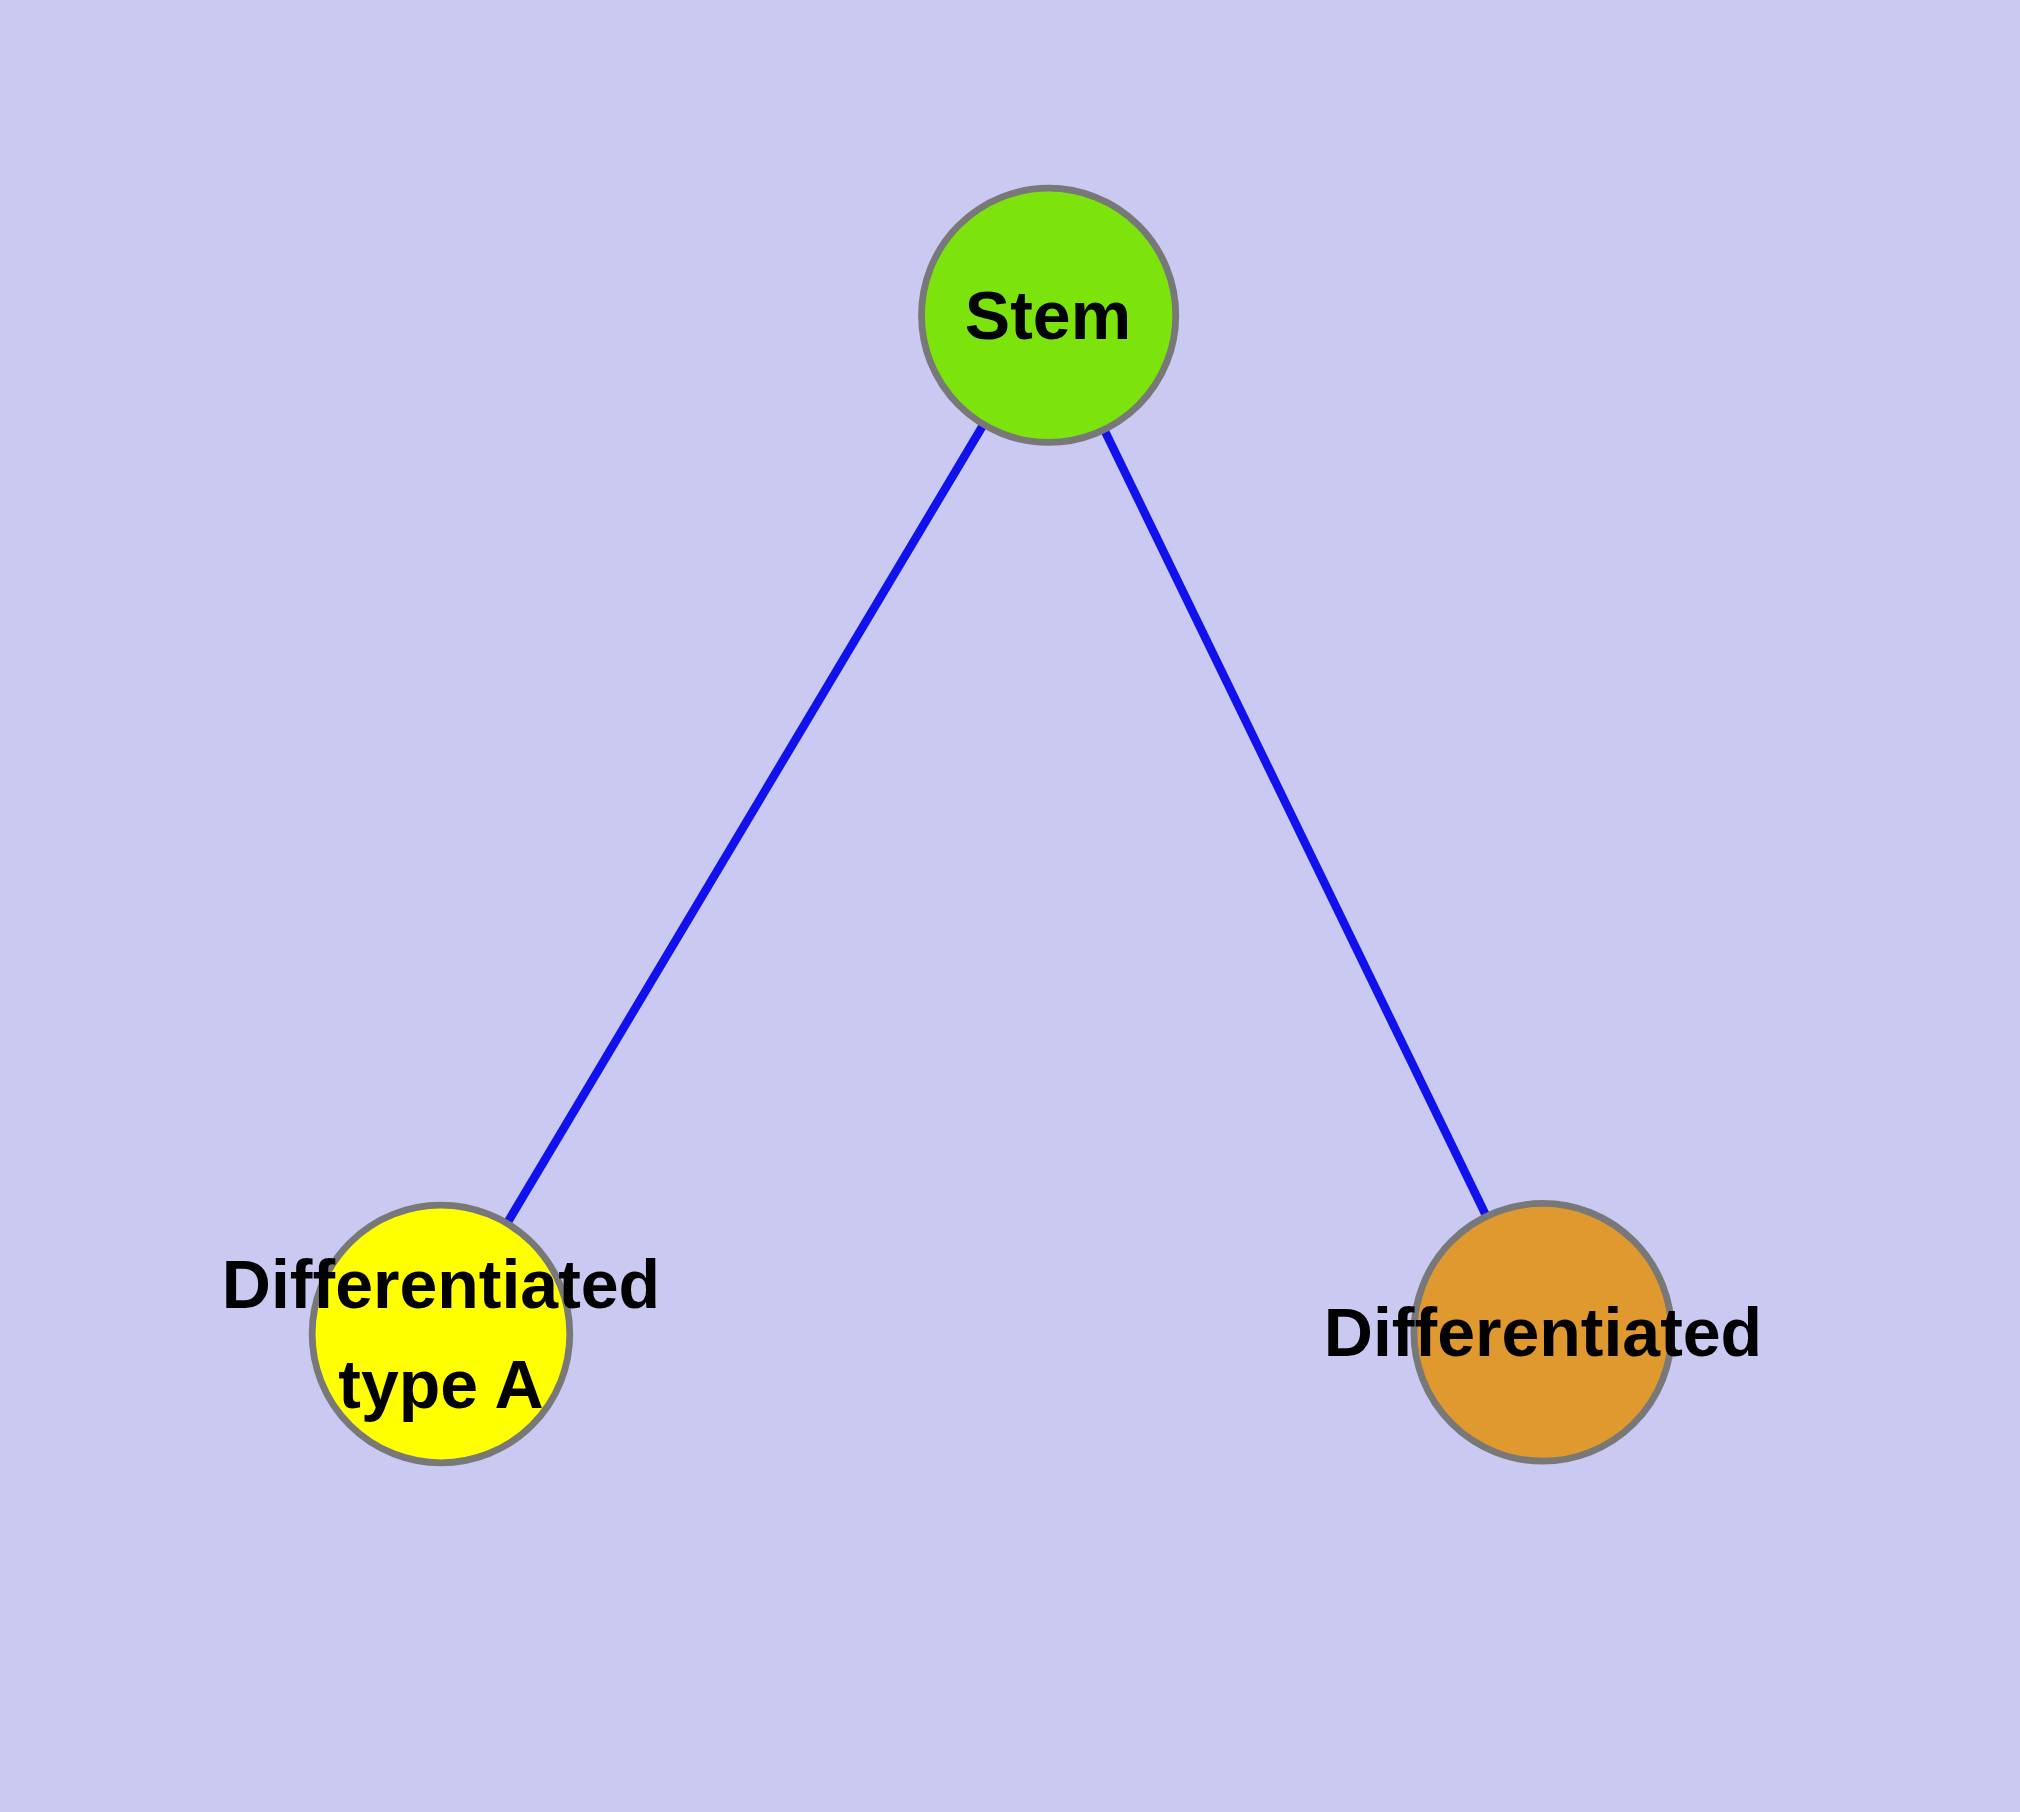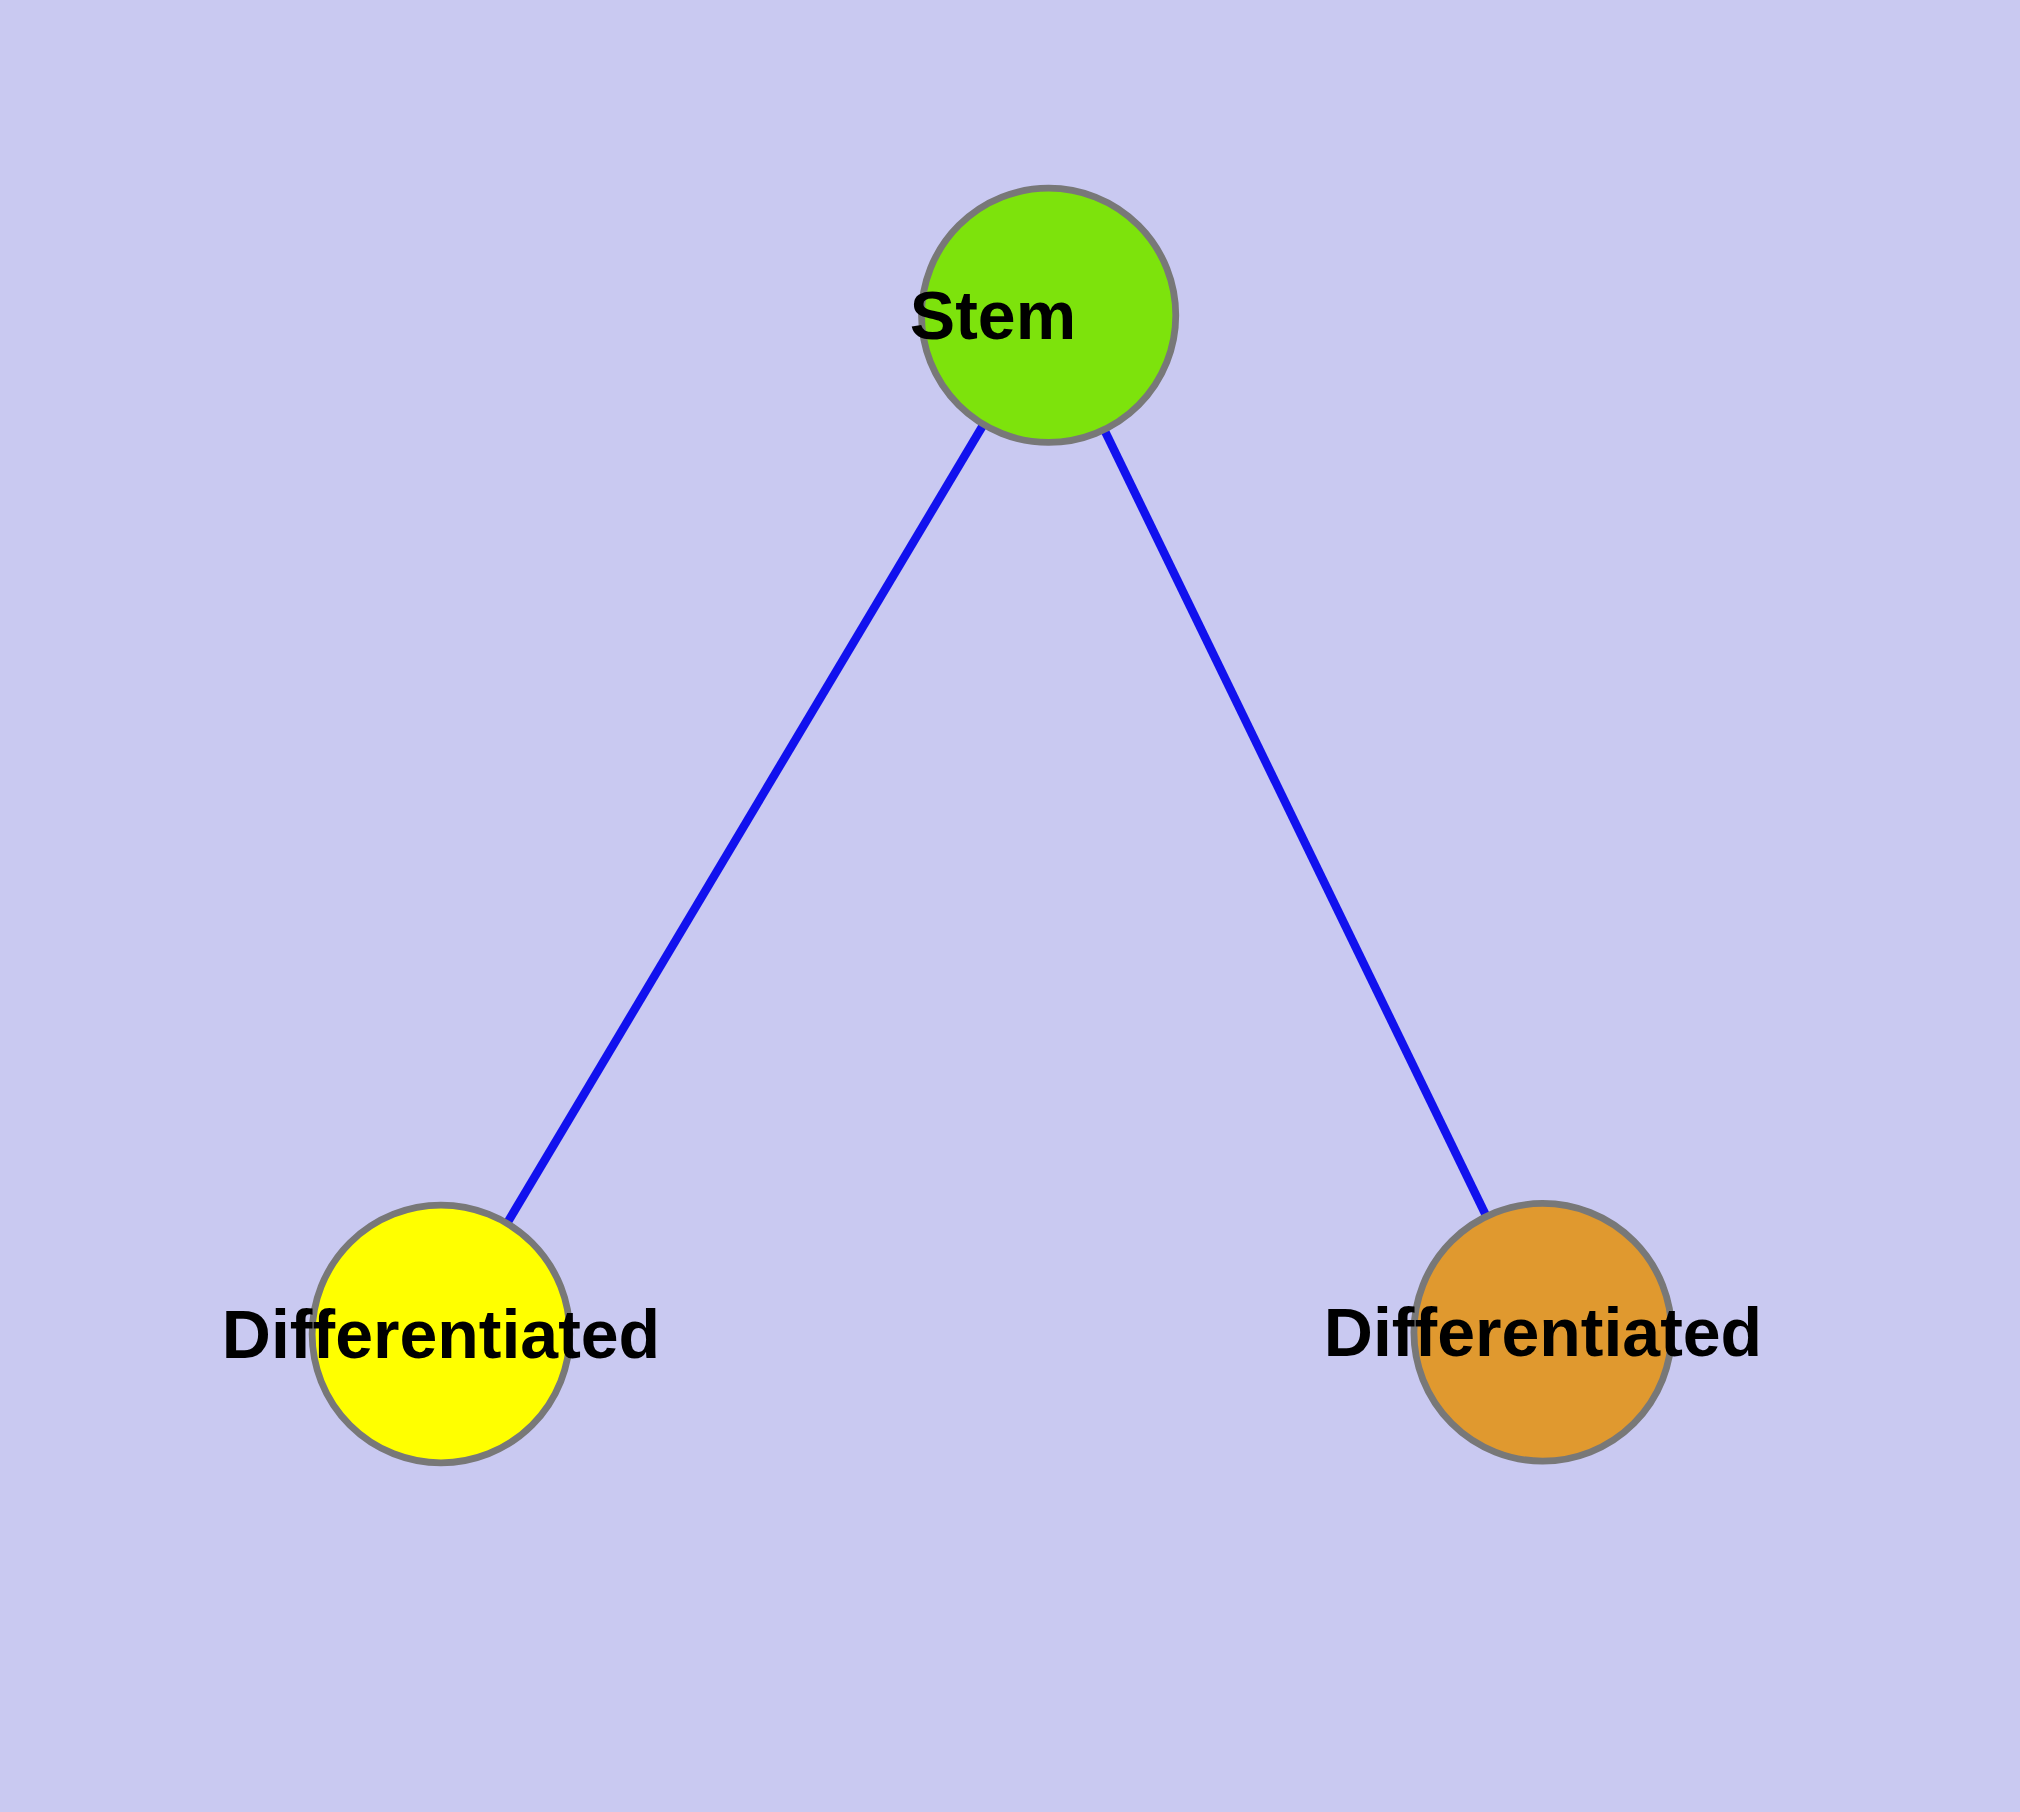--- a/index.html
+++ b/index.html
@@ -38,25 +38,26 @@
 <div class="stage">
   <svg viewBox="0 0 2384 2138" width="2021" height="1812">
     <rect id="bg" x="0" y="0" width="2384" height="2138" fill="#c9c9f1"></rect>
     <line id="edge-0" x1="1237" y1="372" x2="520" y2="1574" stroke="#1111ee" stroke-width="10"></line>
     <line id="edge-1" x1="1237" y1="372" x2="1820" y2="1572" stroke="#1111ee" stroke-width="10"></line>
     <circle id="node-0" cx="1237" cy="372" r="150" fill="#7de30c" stroke="#787878" stroke-width="8"></circle>
     <circle id="node-1" cx="520" cy="1574" r="152" fill="#ffff00" stroke="#787878" stroke-width="8"></circle>
     <circle id="node-2" cx="1820" cy="1572" r="152" fill="#e0992f" stroke="#787878" stroke-width="8"></circle>
   </svg>
 
-  <div class="node-label" id="label-0" style="left: 993px; top: 315px; color: rgb(0, 0, 0);">
+  <div class="node-label" id="label-0" style="left: 1048px; top: 315px; color: rgb(0, 0, 0);">
     <span>Stem</span>
   </div>
 
   <div class="node-label" id="label-1" style="left: 441px; top: 1334px; color: rgb(0, 0, 0);">
     <span>Differentiated</span><br>
+    <span>type A</span>
   </div>
 
   <div class="node-label" id="label-2" style="left: 1543px; top: 1332px; color: rgb(0, 0, 0);">
     <span>Differentiated</span><br>
   </div>
 </div>
 
 
 </body></html>

